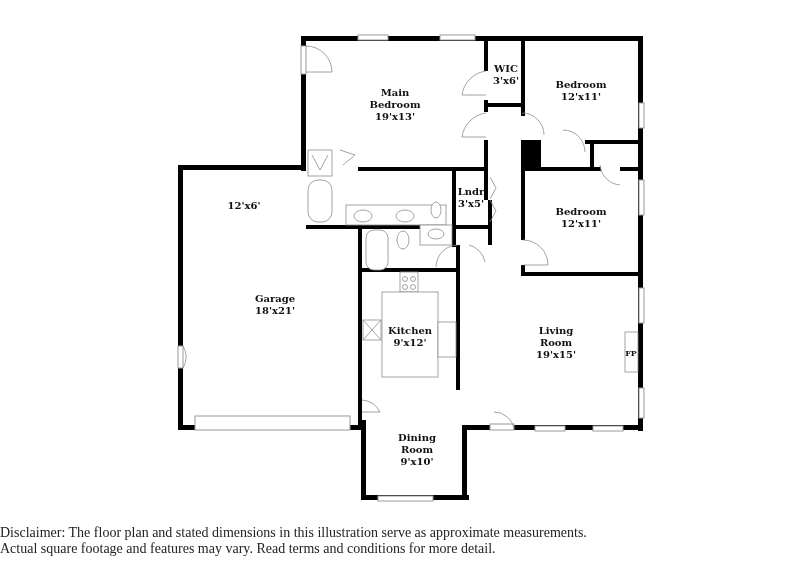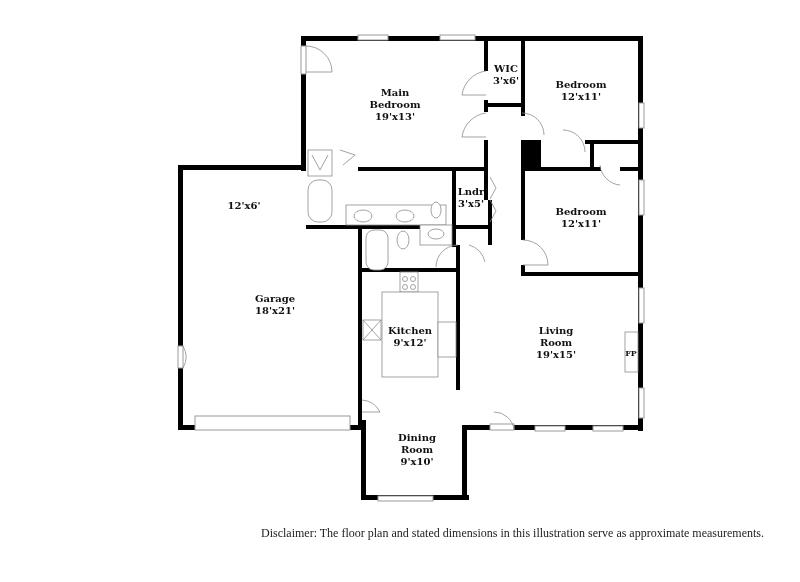--- a/index.html
+++ b/index.html
@@ -4,21 +4,21 @@
 <style>
   html, body { margin:0; padding:0; background:#ffffff; }
   body { width:800px; height:582px; position:relative; overflow:hidden; font-family:"DejaVu Serif", serif; }
   #plan { position:absolute; left:0; top:0; width:800px; height:582px; }
   .wall { fill:#000; }
   .win { fill:#fff; stroke:#9a9a9a; stroke-width:1; }
   .fix { fill:#fff; stroke:#8c8c8c; stroke-width:0.8; }
   .door { fill:none; stroke:#8c8c8c; stroke-width:0.8; }
   .lbl { font-family:"DejaVu Serif", serif; font-weight:bold; font-size:10px; fill:#111; text-anchor:middle; }
   .lbl-sm { font-family:"DejaVu Serif", serif; font-weight:bold; font-size:8px; fill:#111; text-anchor:middle; }
-  .disclaimer { position:absolute; left:0; width:764px; top:525px; text-align:right; font-family:"Liberation Serif", serif; font-size:12px; color:#222; line-height:16px; }
+  .disclaimer { position:absolute; left:0; width:764px; top:525px; text-align:left; font-family:"Liberation Serif", serif; font-size:14px; color:#222; line-height:16px; }
 </style>
 </head>
 <body>
 
 <svg id="plan" viewBox="0 0 800 582">
 
   <g>
 
     <rect class="wall" x="301" y="36" width="342" height="5"></rect>
 
@@ -165,13 +165,14 @@
     <text class="lbl" x="417" y="441">Dining</text>
     <text class="lbl" x="417" y="453">Room</text>
     <text class="lbl" x="417" y="465">9'x10'</text>
 
     <text class="lbl-sm" x="631" y="356">FP</text>
   </g>
 </svg>
 
 <div class="disclaimer">
   <div>Disclaimer: The floor plan and stated dimensions in this illustration serve as approximate measurements.</div>
+  <div>Actual square footage and features may vary. Read terms and conditions for more detail.</div>
 </div>
 
 </body></html>

